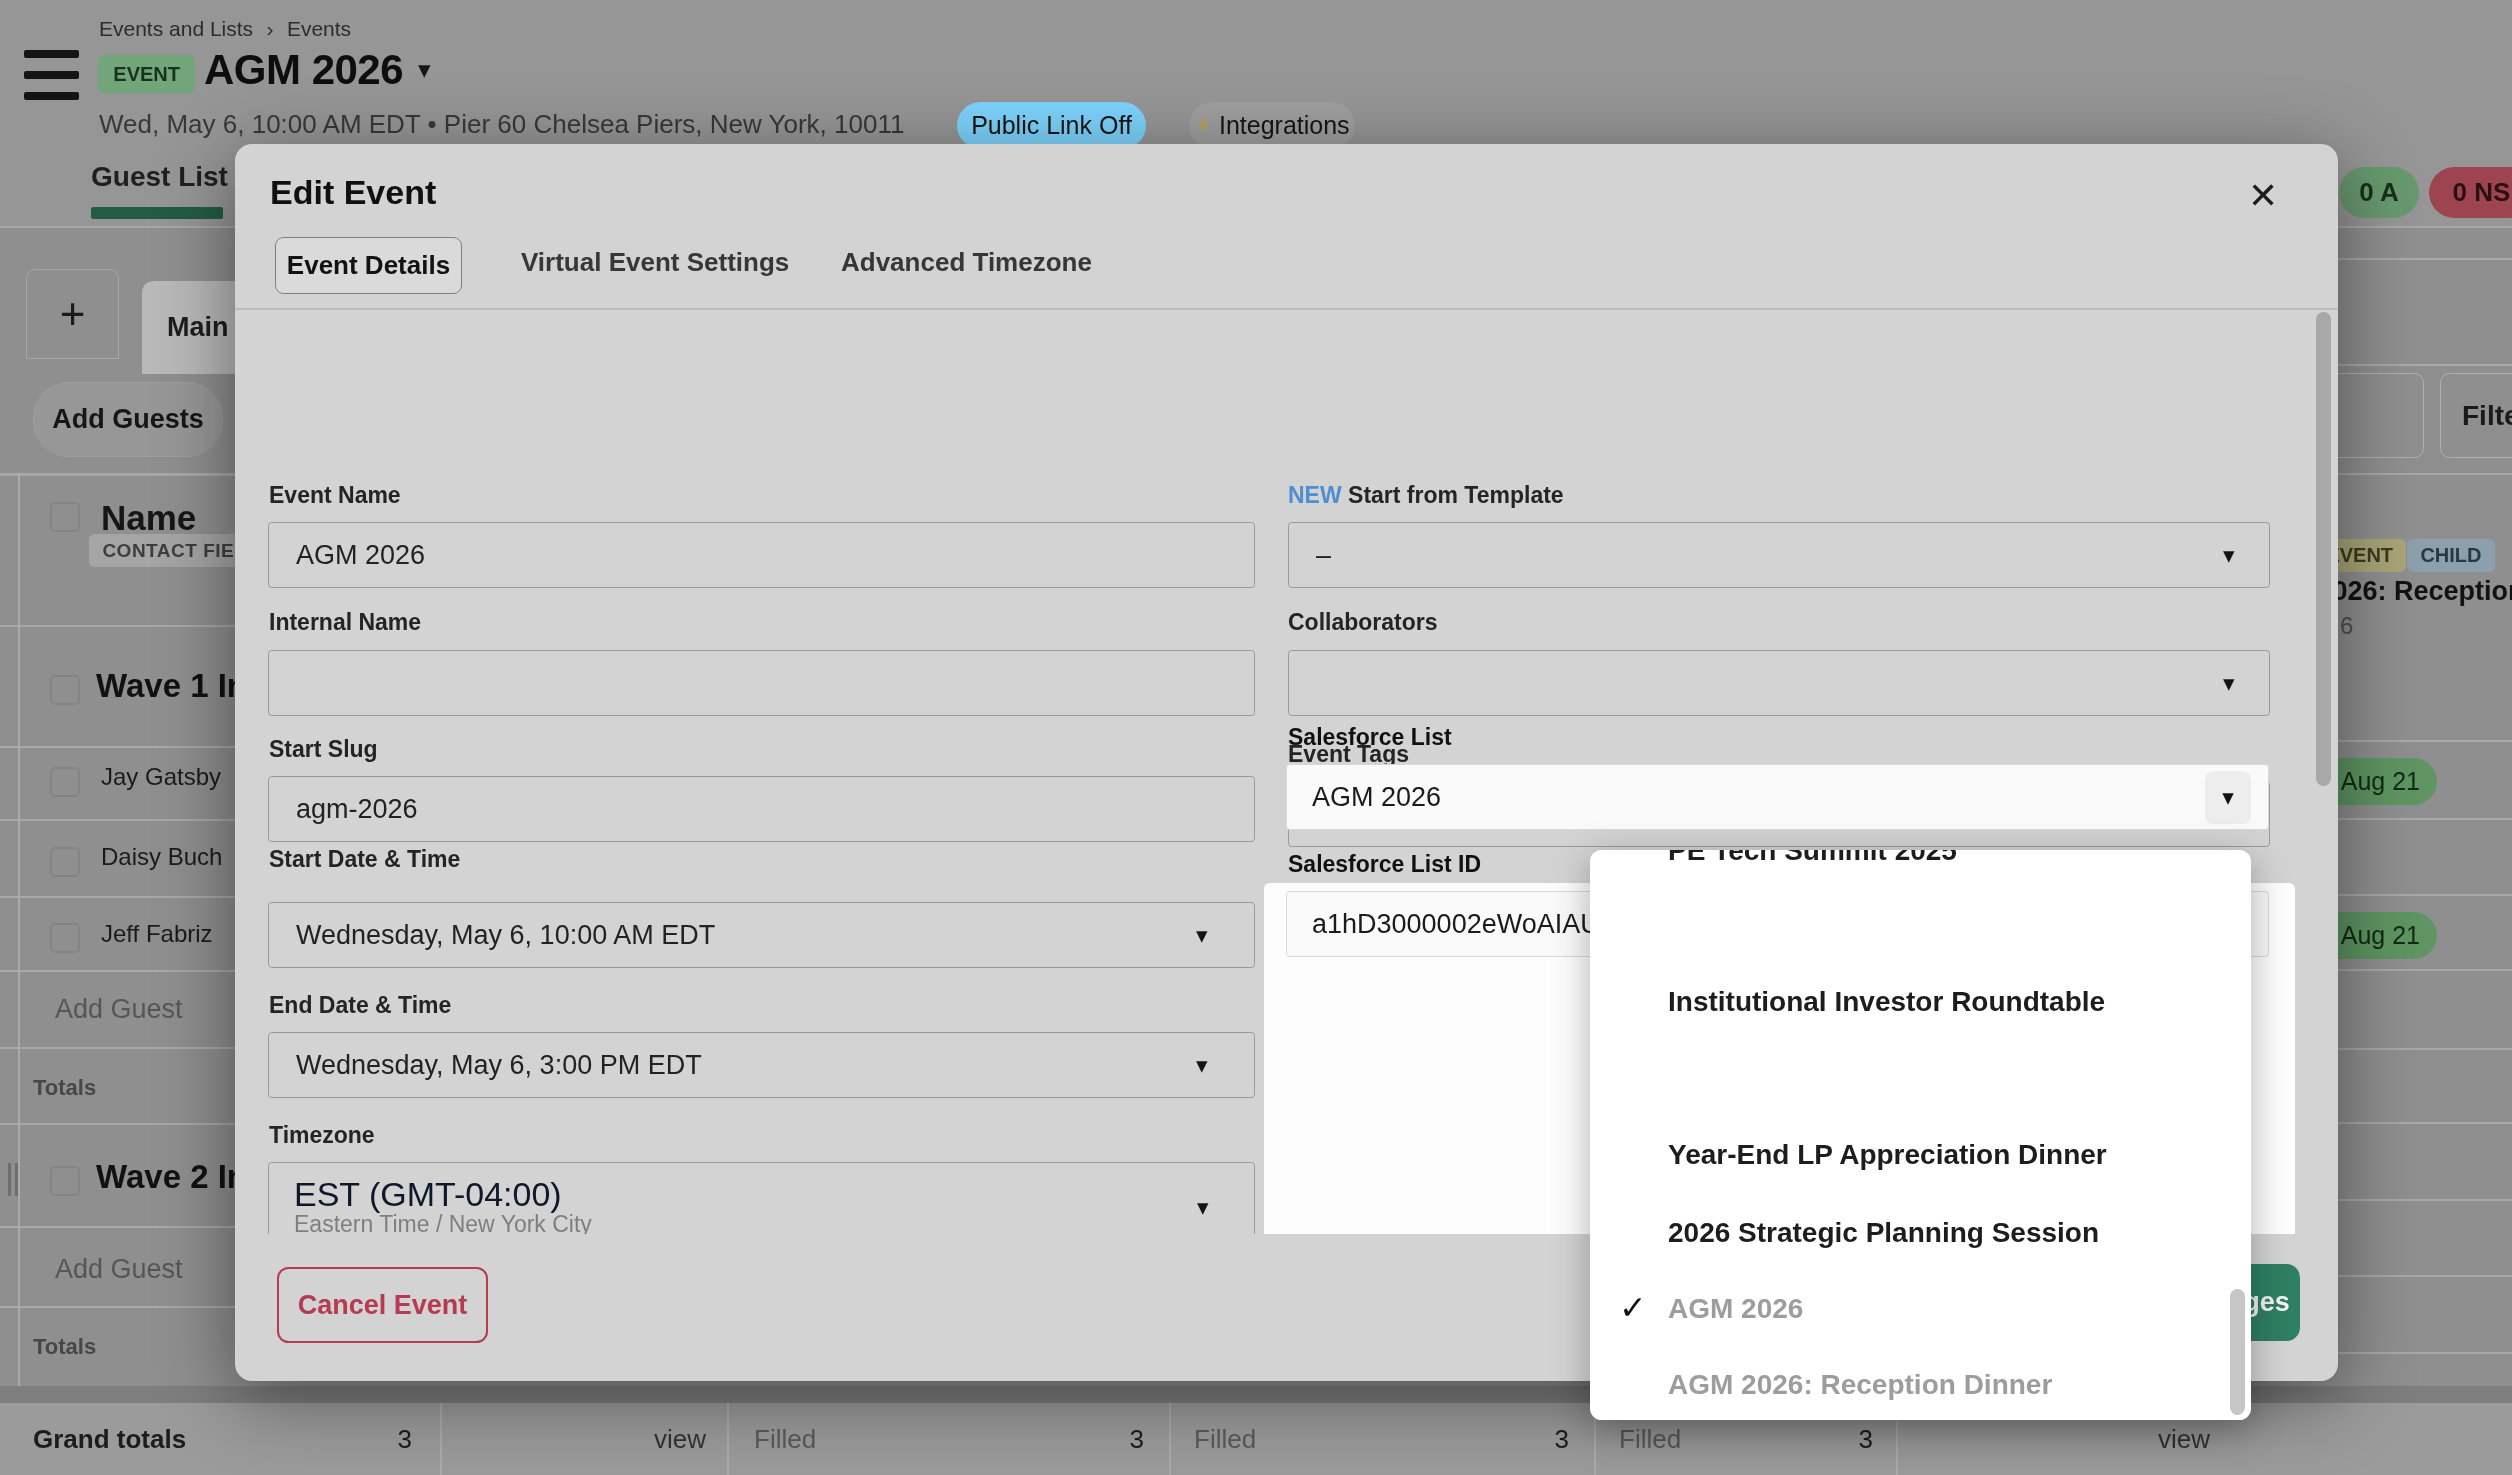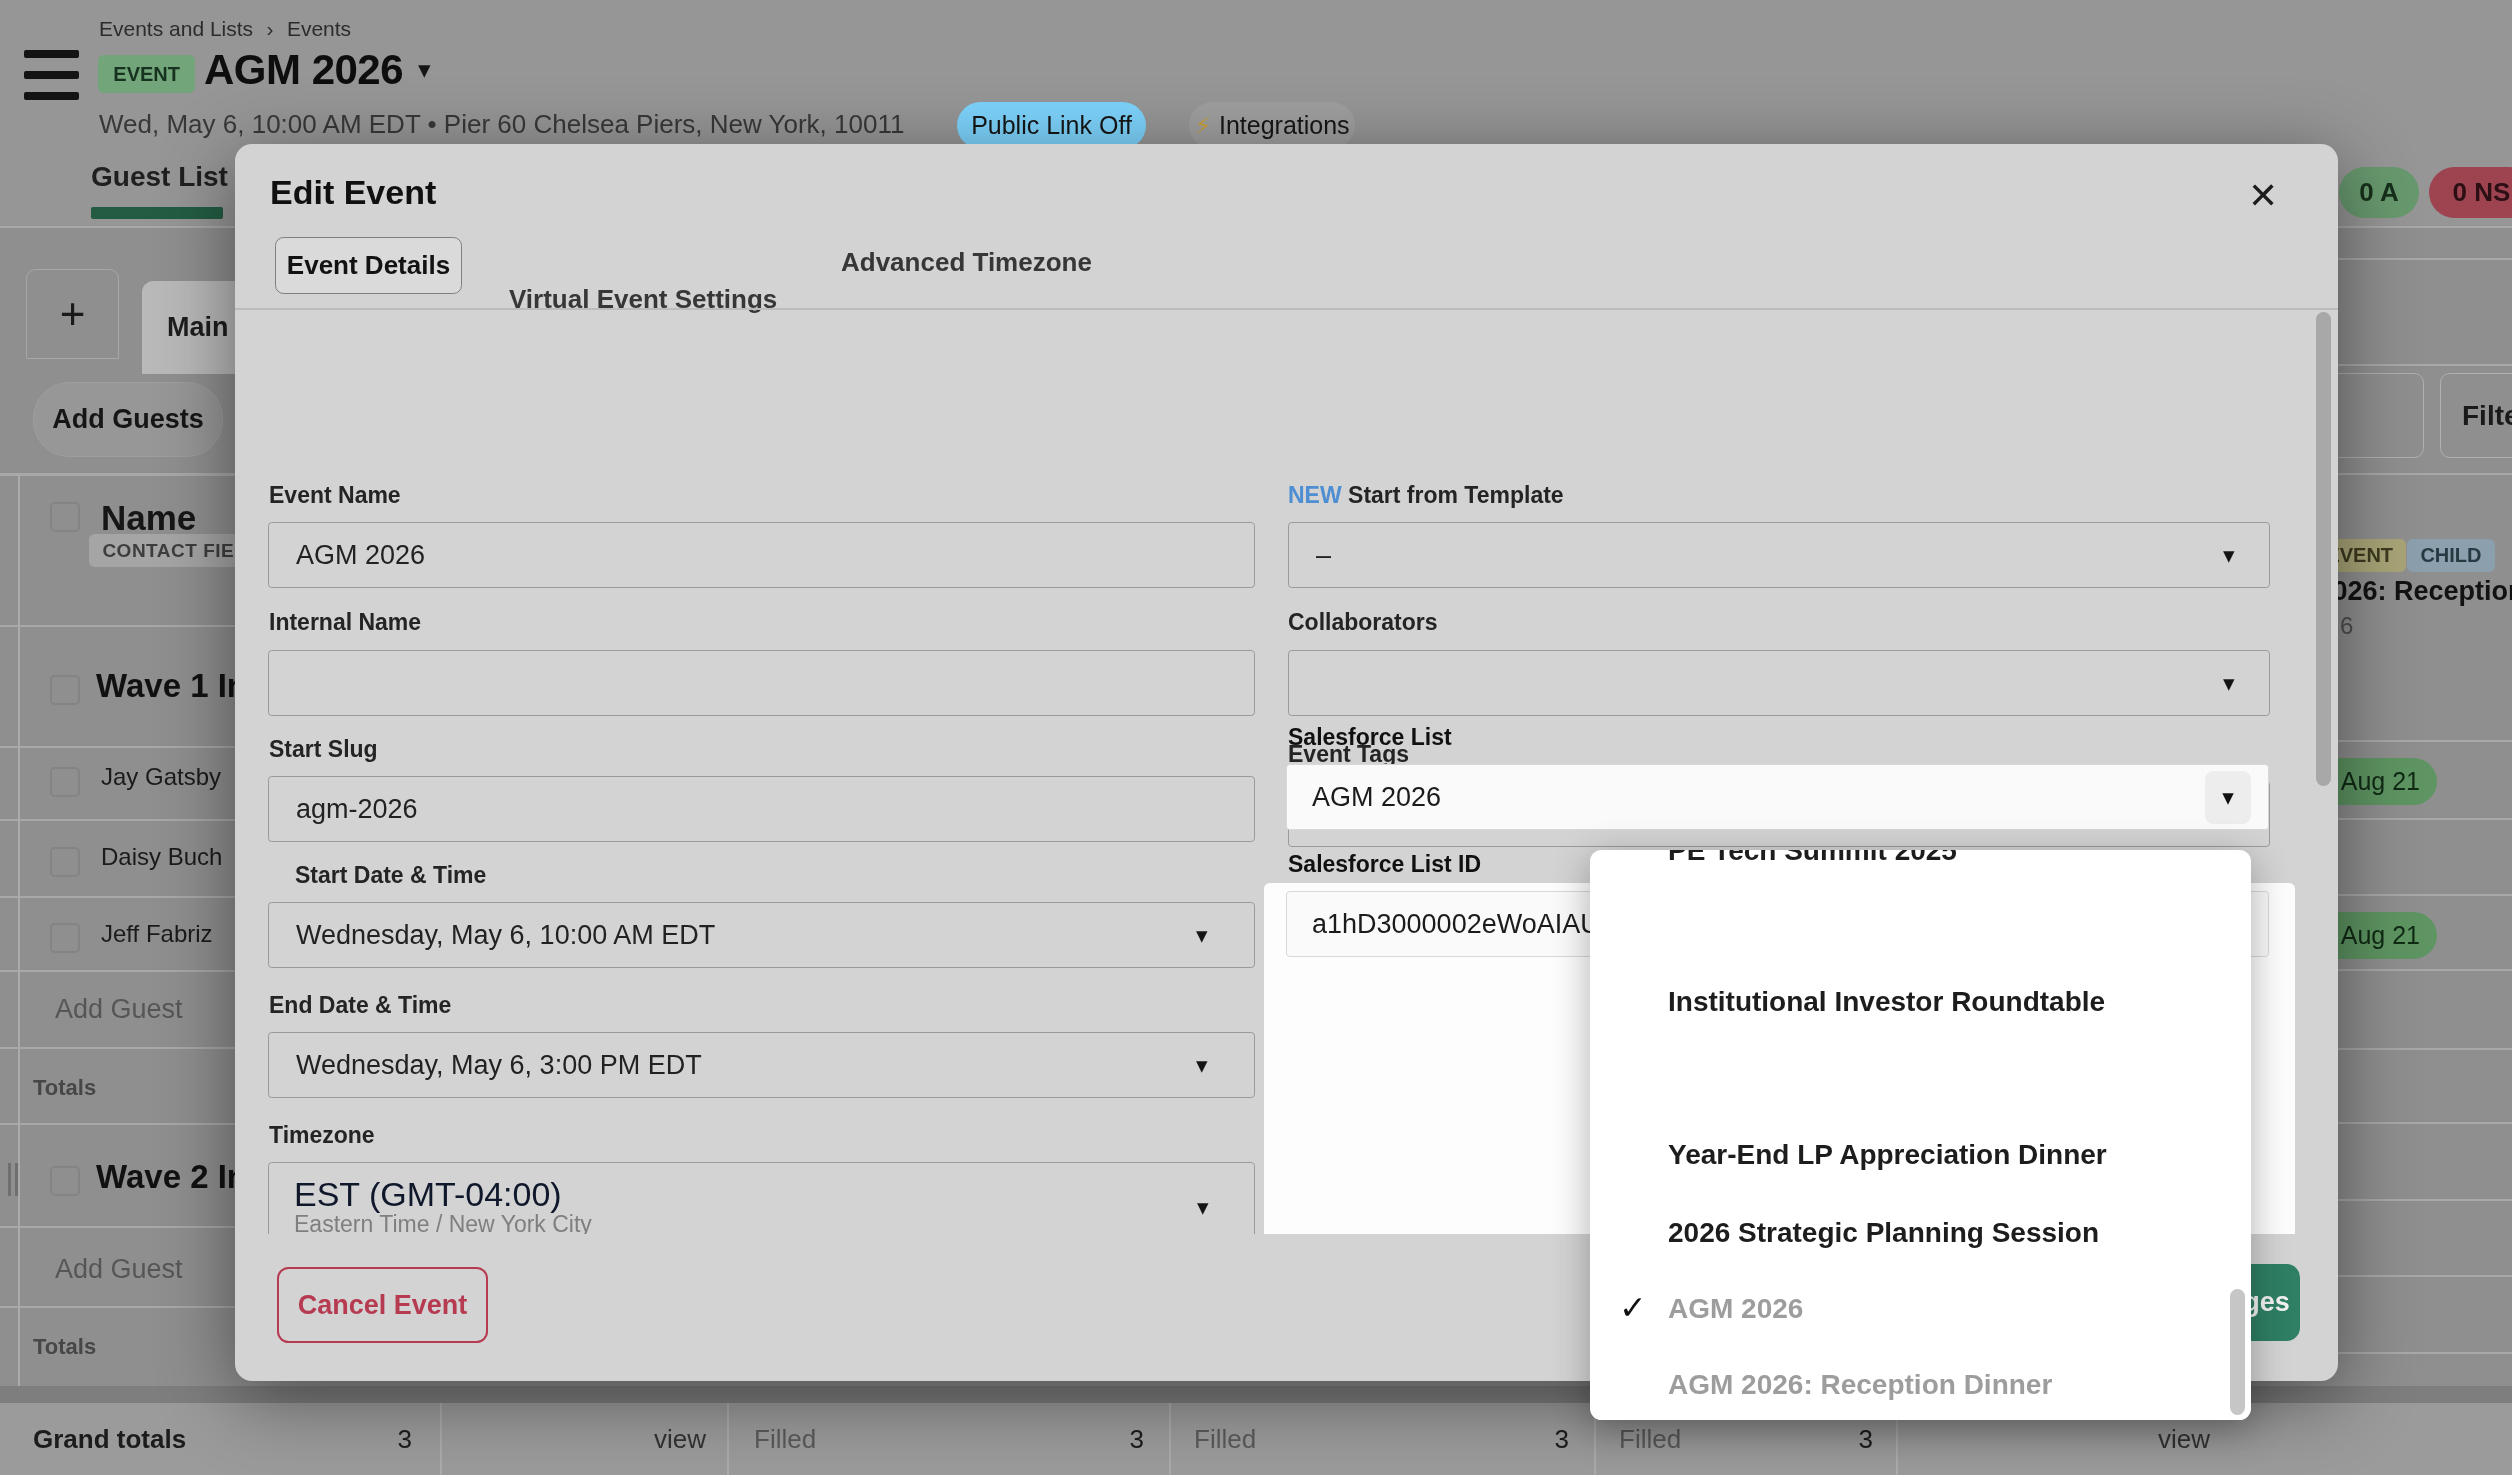--- a/index.html
+++ b/index.html
@@ -227,36 +227,36 @@
     <div class="vline" style="position:absolute;left:1169px;top:0;height:72px;"></div>
     <div class="vline" style="position:absolute;left:1594px;top:0;height:72px;"></div>
     <div class="vline" style="position:absolute;left:1896px;top:0;height:72px;"></div>
   </div>
 
   <div class="abs modal">
     <div class="abs modal-title">Edit Event</div>
     <div class="abs close-x">✕</div>
 
     <div class="abs tab-active">Event Details</div>
-    <div class="abs tab-plain" style="left:274px;margin-top:37px;">Virtual Event Settings</div>
+    <div class="abs tab-plain" style="left:286px;">Virtual Event Settings</div>
     <div class="abs tab-plain" style="left:606px;">Advanced Timezone</div>
     <div class="abs modal-divider"></div>
 
     <div class="form-area">
 
       <div class="abs flabel" style="left:34px;top:172px;">Event Name</div>
       <div class="abs finput" style="left:33px;top:212px;width:987px;">AGM 2026</div>
 
       <div class="abs flabel" style="left:34px;top:299px;">Internal Name</div>
       <div class="abs finput" style="left:33px;top:340px;width:987px;"></div>
 
       <div class="abs flabel" style="left:34px;top:426px;">Start Slug</div>
       <div class="abs finput" style="left:33px;top:466px;width:987px;">agm-2026</div>
 
-      <div class="abs flabel" style="left:34px;top:552px;margin-left:26px;">Start Date &amp; Time</div>
+      <div class="abs flabel" style="left:34px;top:536px;">Start Date &amp; Time</div>
       <div class="abs finput" style="left:33px;top:592px;width:987px;">Wednesday, May 6, 10:00 AM EDT</div>
       <div class="fcaret" style="left:961px;top:612px;">▾</div>
 
       <div class="abs flabel" style="left:34px;top:682px;">End Date &amp; Time</div>
       <div class="abs finput" style="left:33px;top:722px;width:987px;">Wednesday, May 6, 3:00 PM EDT</div>
       <div class="fcaret" style="left:961px;top:742px;">▾</div>
 
       <div class="abs flabel" style="left:34px;top:812px;">Timezone</div>
       <div class="abs" style="left:33px;top:852px;width:987px;height:91px;border:1.9px solid #9a9a9a;border-radius:3.8px;box-sizing:border-box;">
         <div style="position:absolute;left:25px;top:11.5px;font-size:34px;color:#0f172a;">EST (GMT-04:00)</div>

